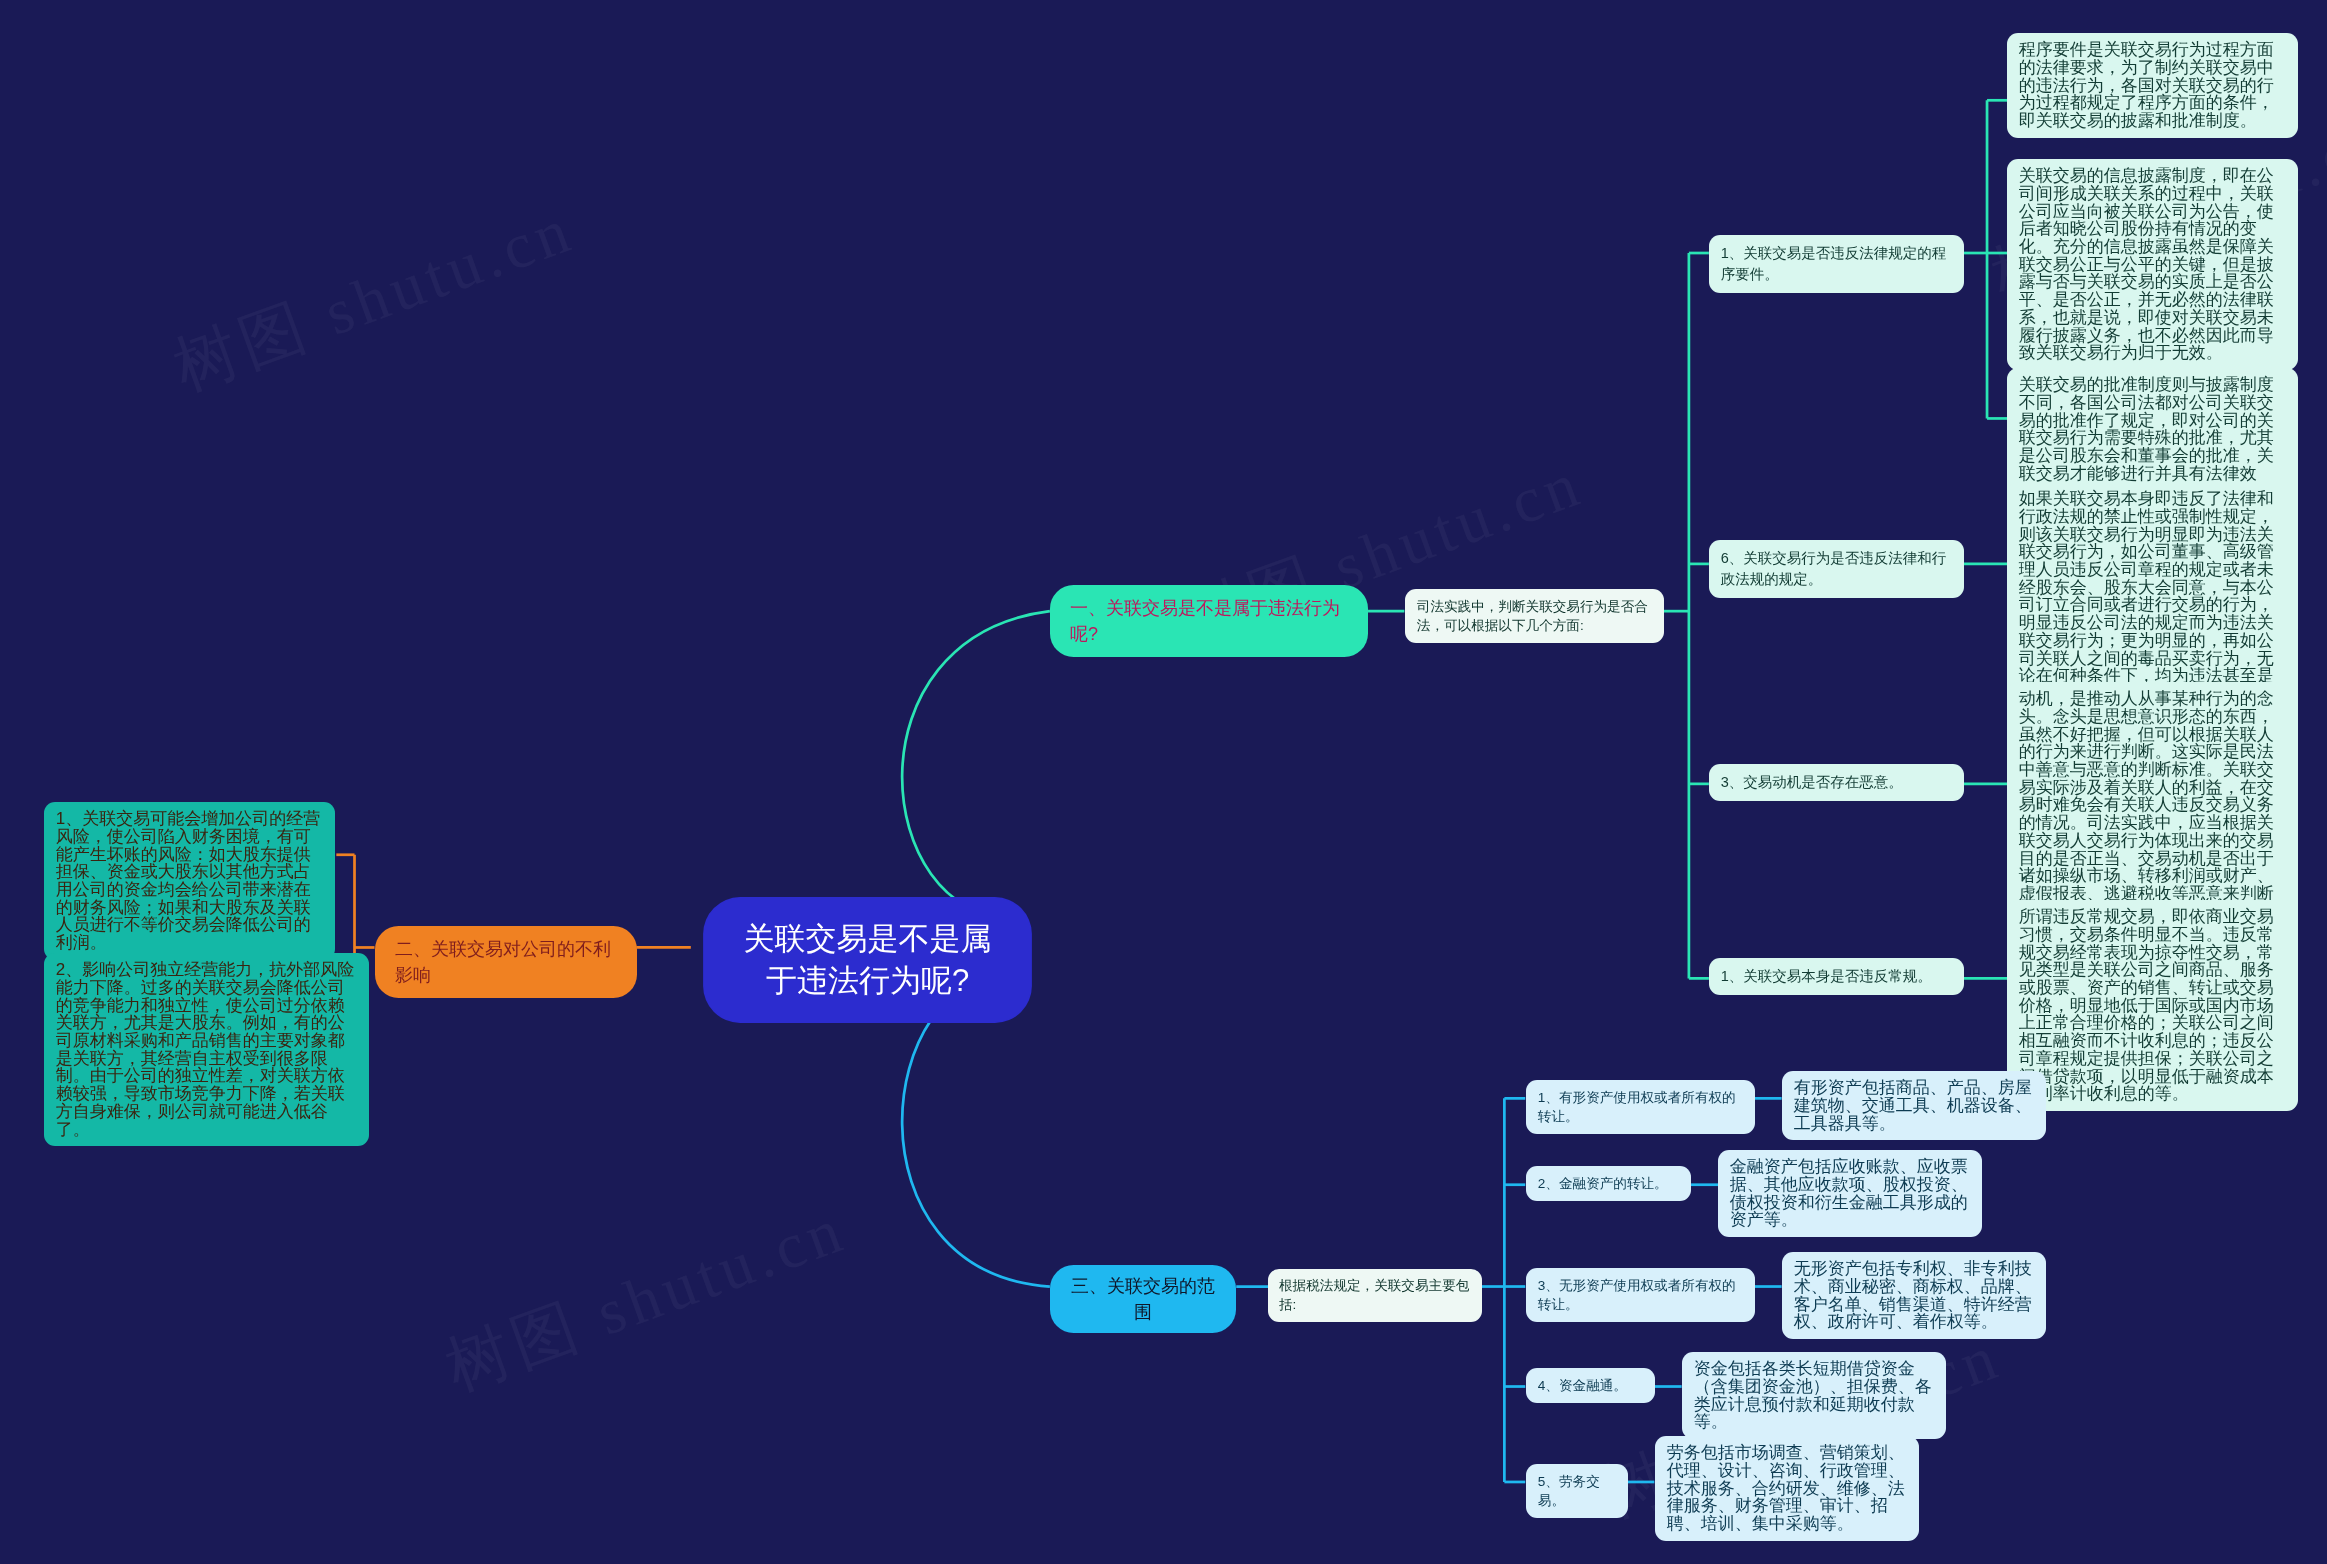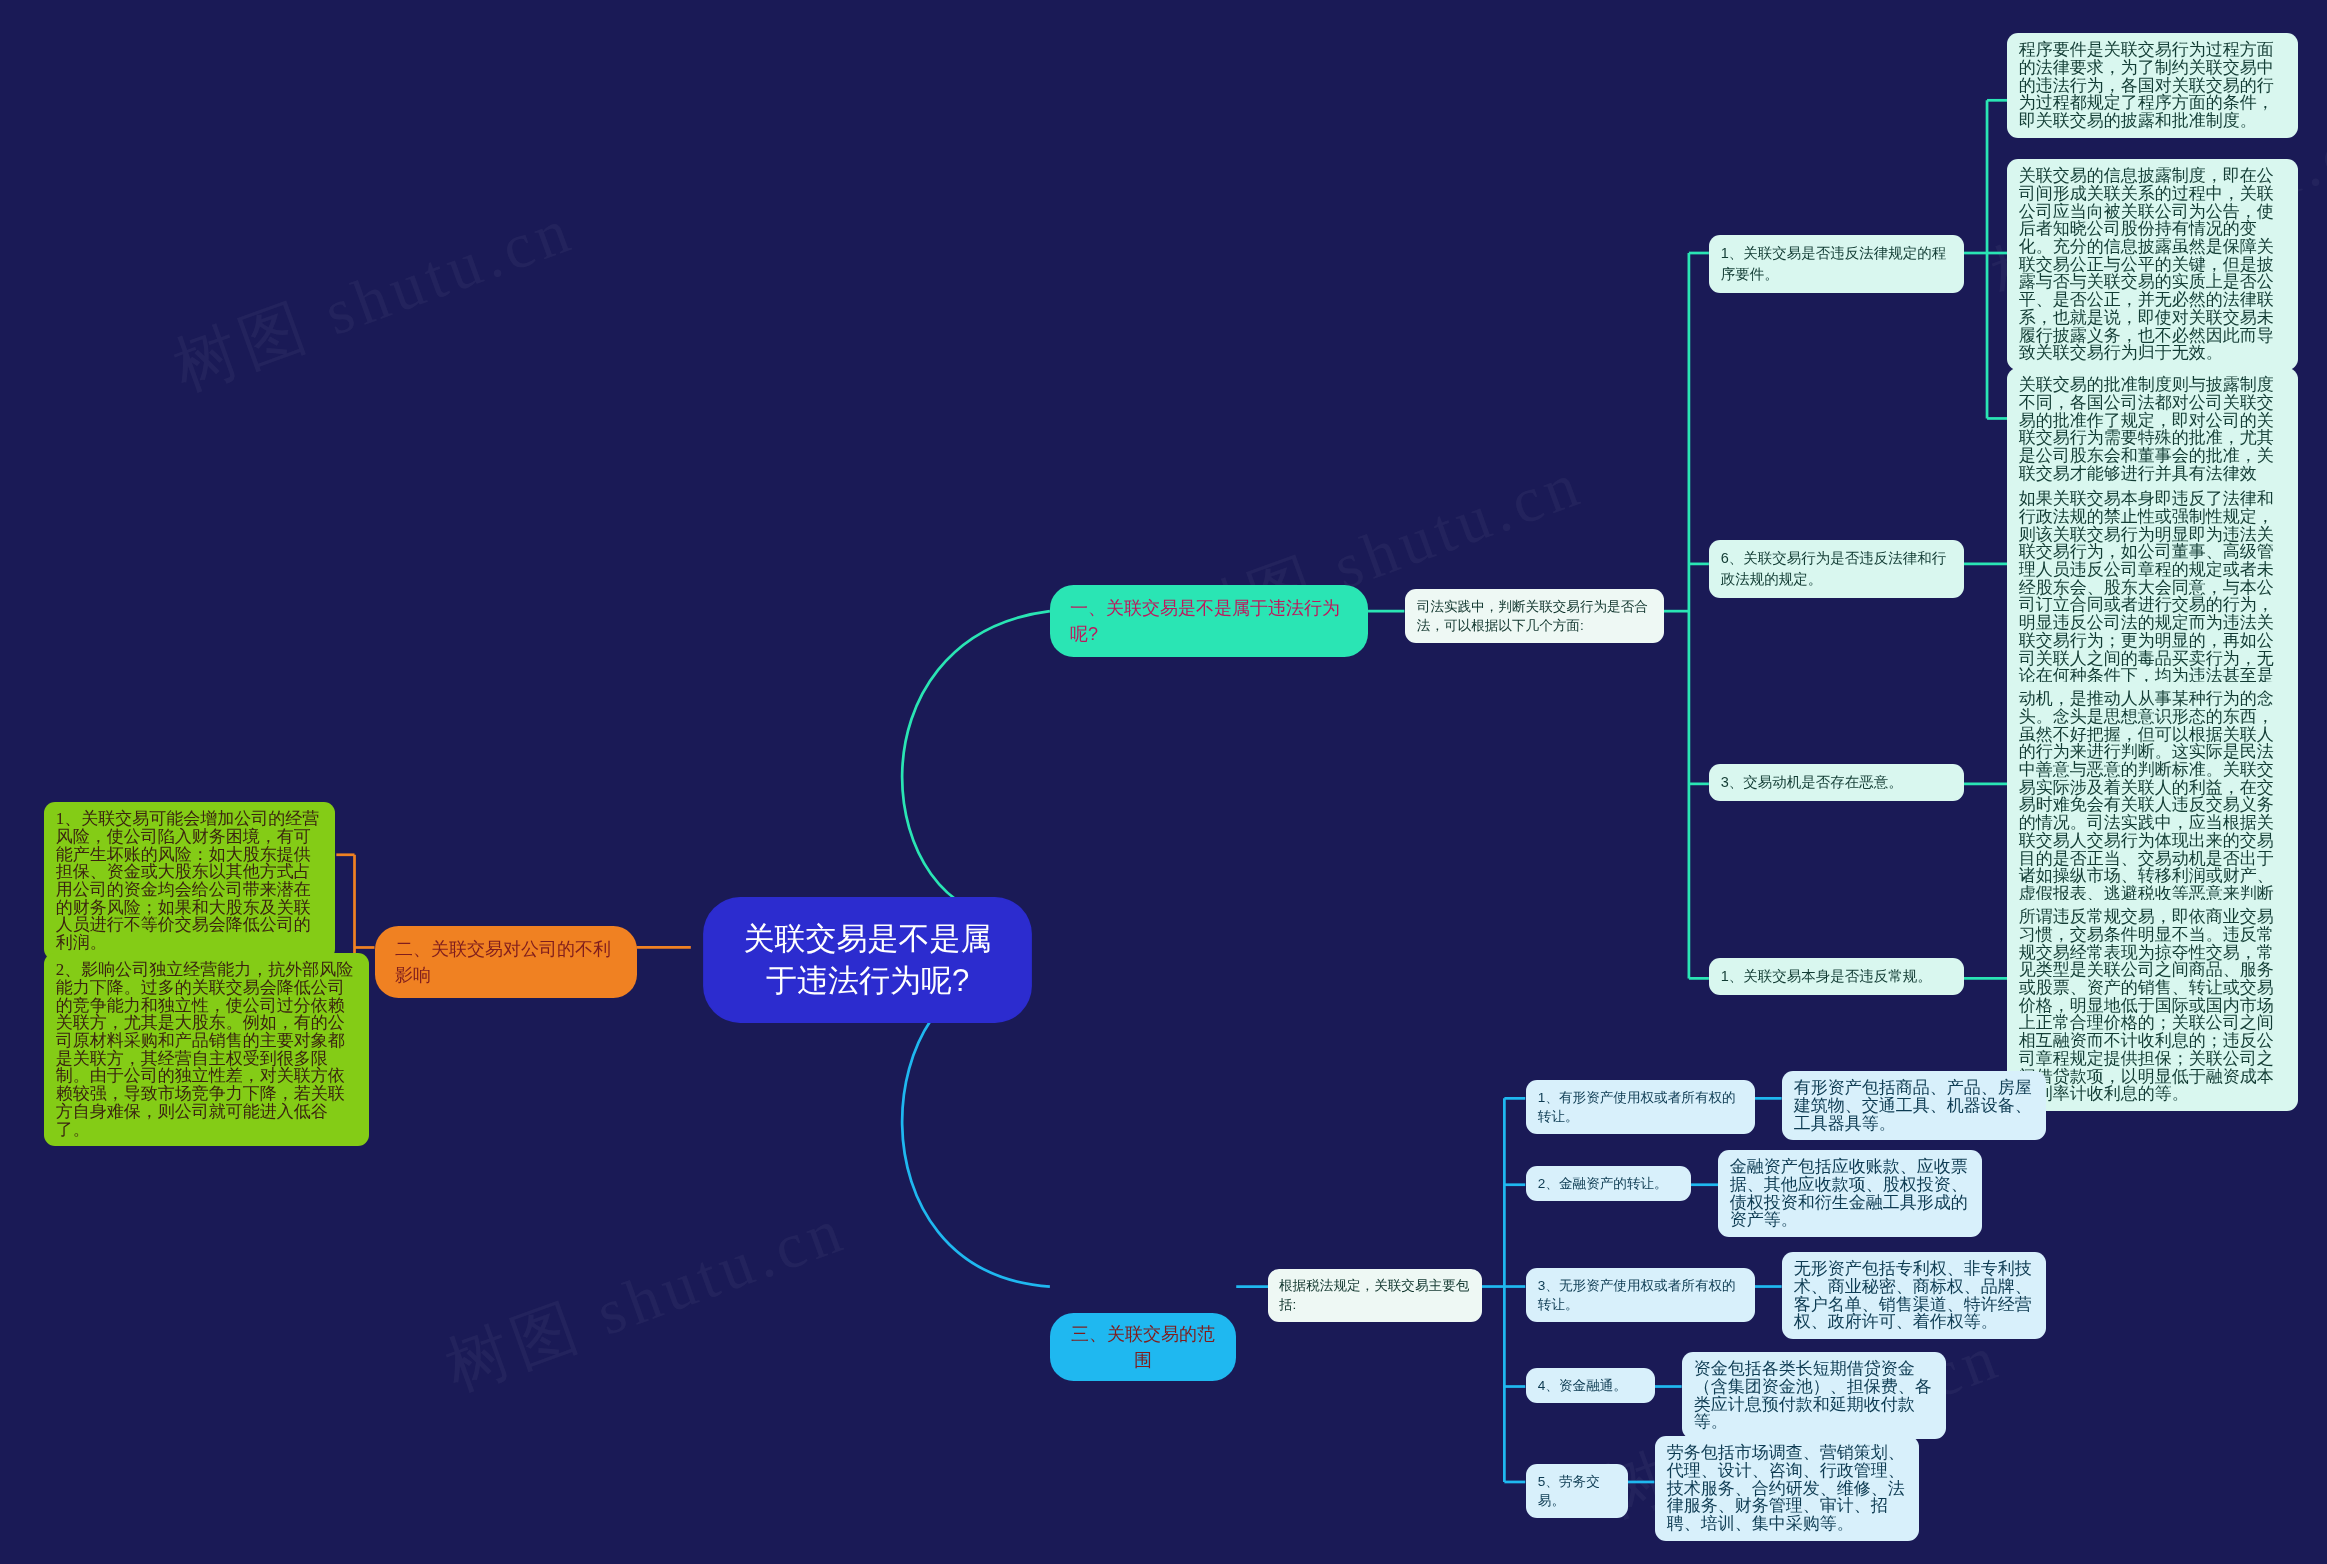--- a/index.html
+++ b/index.html
@@ -27,29 +27,29 @@
     box-shadow:0 0 0 0.9px #2c2ccf;
     margin-left:18px;
   }
   
   .topic{
     border-radius:23.6px;padding:10px 20px;font-size:18px;line-height:26px;
     font-weight:500;
   }
   .topic.t1{background:#2ae5b4;color:#be185d;}
   .topic.t2{background:#f08122;color:#7f1d1d;}
-  .topic.t3{background:#1fb8f0;color:#7f1d1d;margin-top:48px;}
+  .topic.t3{background:#1fb8f0;color:#0f172a;}
 
   
   .leaf{
     border-radius:11px;padding:8.2px 11.8px;font-size:13.6px;line-height:19px;
   }
   .leaf.mint{background:#d9f7ef;color:#123c34;}
   .leaf.sky{background:#d8f0fb;color:#0d3b52;}
-  .leaf.cream{background:#84cc16;color:#3a2410;font-family:Liberation Serif, serif;}
+  .leaf.cream{background:#14b8a6;color:#3a2410;}
   .leaf.plain{background:#eef8f4;color:#10352d;}
   .leaf.label{font-size:14.5px;line-height:21px;}
   .tiny{font-size:17px;line-height:17.7px;}
 </style>
 </head>
 <body>
 
 <div id="stage">
 
   <div class="wm" style="left:164px;top:255px;">树图 shutu.cn</div>

